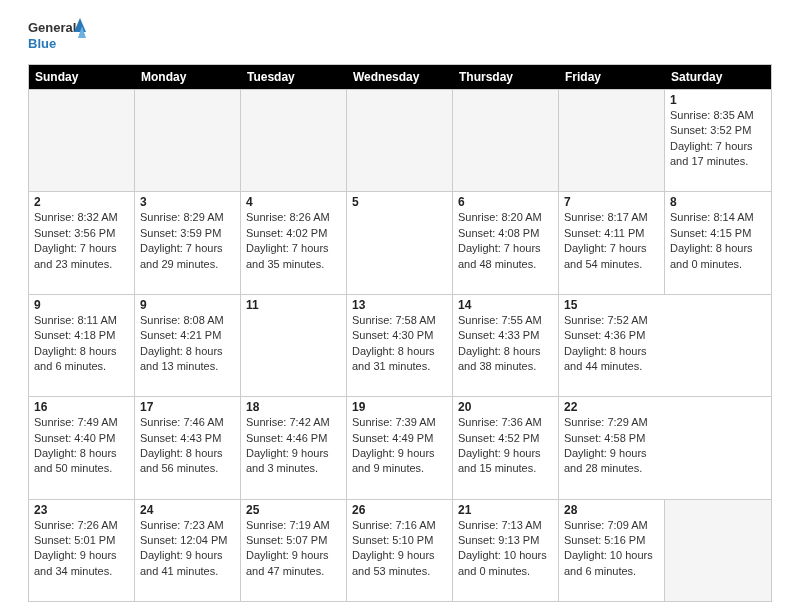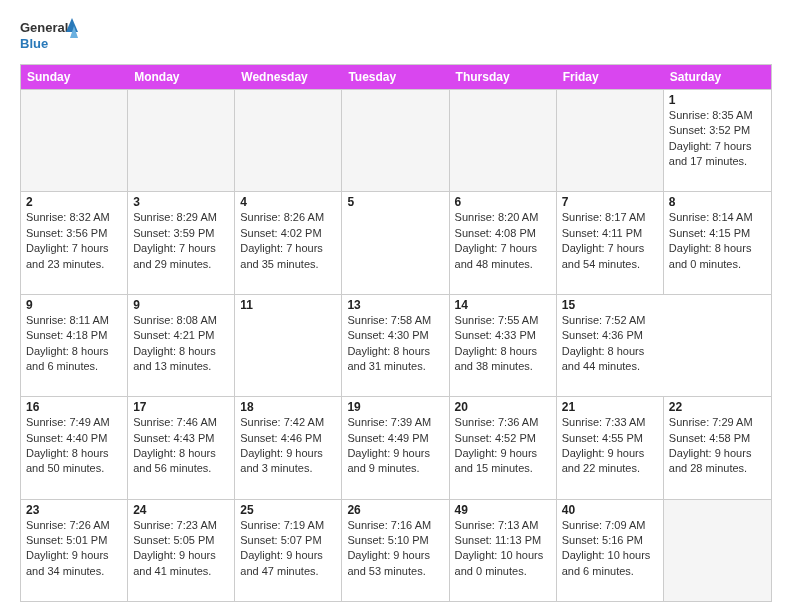--- a/index.html
+++ b/index.html
@@ -6,21 +6,21 @@
     body {
       font-family: Arial, sans-serif;
       background: #fff;
       width: 792px;
       height: 612px;
       overflow: hidden;
     }
     .page {
       width: 792px;
       height: 612px;
-      padding: 16px 20px 10px 20px;
+      padding: 16px 20px 10px 28px;
       display: flex;
       flex-direction: column;
     }
     .header {
       display: flex;
       justify-content: space-between;
       align-items: flex-start;
       margin-bottom: 10px;
     }
     .logo {
@@ -43,21 +43,21 @@
     }
     .calendar {
       flex: 1;
       display: flex;
       flex-direction: column;
       border: 1px solid #ccc;
     }
     .day-headers {
       display: grid;
       grid-template-columns: repeat(7, 1fr);
-      background: #d946ef;
+      background: #000000;
     }
     .day-header {
       color: #fff;
       font-size: 12px;
       font-weight: bold;
       padding: 5px 6px;
       text-align: left;
     }
     .weeks {
       flex: 1;
@@ -113,22 +113,22 @@
     <div class="title-block">
       <div class="calendar-title"></div>
       <div class="calendar-subtitle"></div>
     </div>
   </div>
 
   <div class="calendar">
     <div class="day-headers">
     <div class="day-header">Sunday</div>
         <div class="day-header">Monday</div>
+        <div class="day-header">Tuesday</div>
         <div class="day-header">Wednesday</div>
-        <div class="day-header">Tuesday</div>
         <div class="day-header">Thursday</div>
         <div class="day-header">Friday</div>
         <div class="day-header">Saturday</div>
       </div>
     <div class="weeks">
     <div class="week-row">
           <div class="day-cell empty"></div>
           <div class="day-cell empty"></div>
           <div class="day-cell empty"></div>
           <div class="day-cell empty"></div>
@@ -259,72 +259,65 @@
 and 9 minutes.</div>
           </div>
           <div class="day-cell">
             <span class="day-num">20</span>
             <div class="day-info">Sunrise: 7:36 AM
 Sunset: 4:52 PM
 Daylight: 9 hours
 and 15 minutes.</div>
           </div>
           <div class="day-cell">
-            <span class="day-num">21</span>
-            <div class="day-info">Sunrise: 7:33 AM
-Sunset: 4:55 PM
-Daylight: 9 hours
-and 22 minutes.</div>
-          </div>
-          <div class="day-cell">
             <span class="day-num">22</span>
             <div class="day-info">Sunrise: 7:29 AM
 Sunset: 4:58 PM
 Daylight: 9 hours
 and 28 minutes.</div>
           </div>
         </div>
         <div class="week-row">
           <div class="day-cell">
             <span class="day-num">23</span>
             <div class="day-info">Sunrise: 7:26 AM
 Sunset: 5:01 PM
 Daylight: 9 hours
 and 34 minutes.</div>
           </div>
           <div class="day-cell">
             <span class="day-num">24</span>
             <div class="day-info">Sunrise: 7:23 AM
-Sunset: 5:05 PM
+Sunset: 12:04 PM
 Daylight: 9 hours
 and 41 minutes.</div>
           </div>
           <div class="day-cell">
             <span class="day-num">25</span>
             <div class="day-info">Sunrise: 7:19 AM
 Sunset: 5:07 PM
 Daylight: 9 hours
 and 47 minutes.</div>
           </div>
           <div class="day-cell">
             <span class="day-num">26</span>
             <div class="day-info">Sunrise: 7:16 AM
 Sunset: 5:10 PM
 Daylight: 9 hours
 and 53 minutes.</div>
           </div>
           <div class="day-cell">
-            <span class="day-num">49</span>
+            <span class="day-num">21</span>
             <div class="day-info">Sunrise: 7:13 AM
-Sunset: 11:13 PM
+Sunset: 9:13 PM
 Daylight: 10 hours
 and 0 minutes.</div>
           </div>
           <div class="day-cell">
-            <span class="day-num">40</span>
+            <span class="day-num">28</span>
             <div class="day-info">Sunrise: 7:09 AM
 Sunset: 5:16 PM
 Daylight: 10 hours
 and 6 minutes.</div>
           </div>
           <div class="day-cell empty"></div>
         </div>
       </div>
   </div>
 </div>

